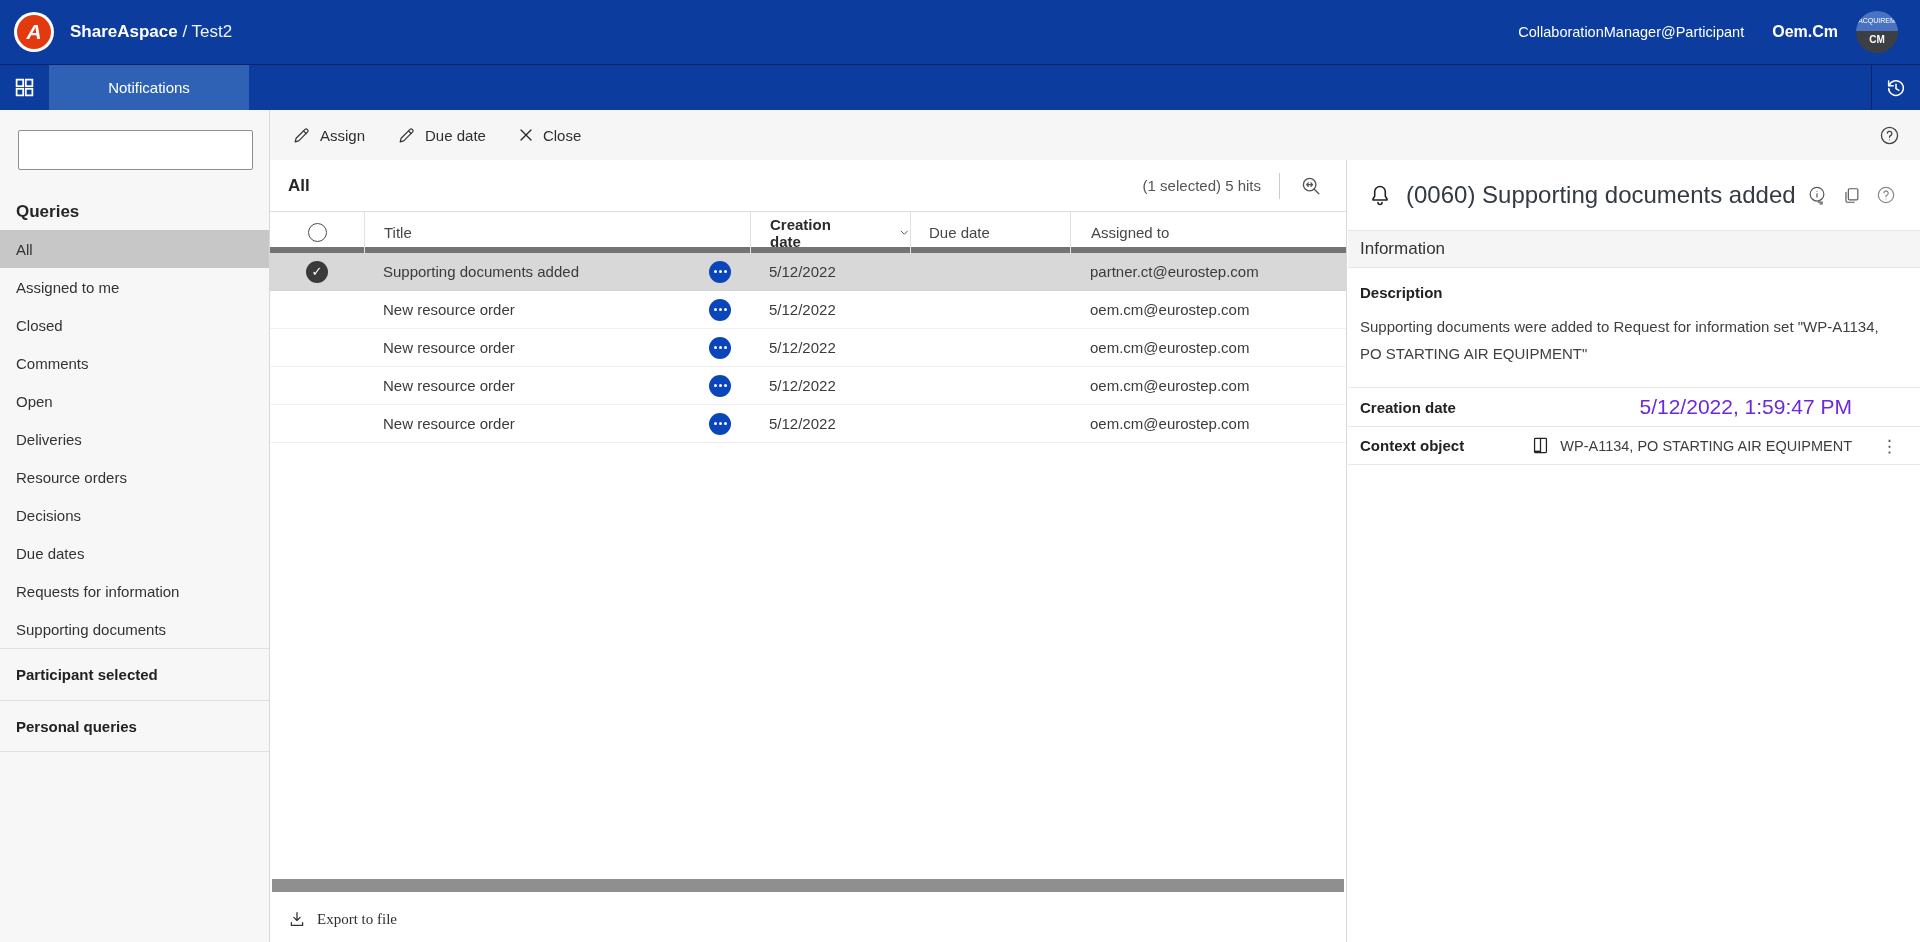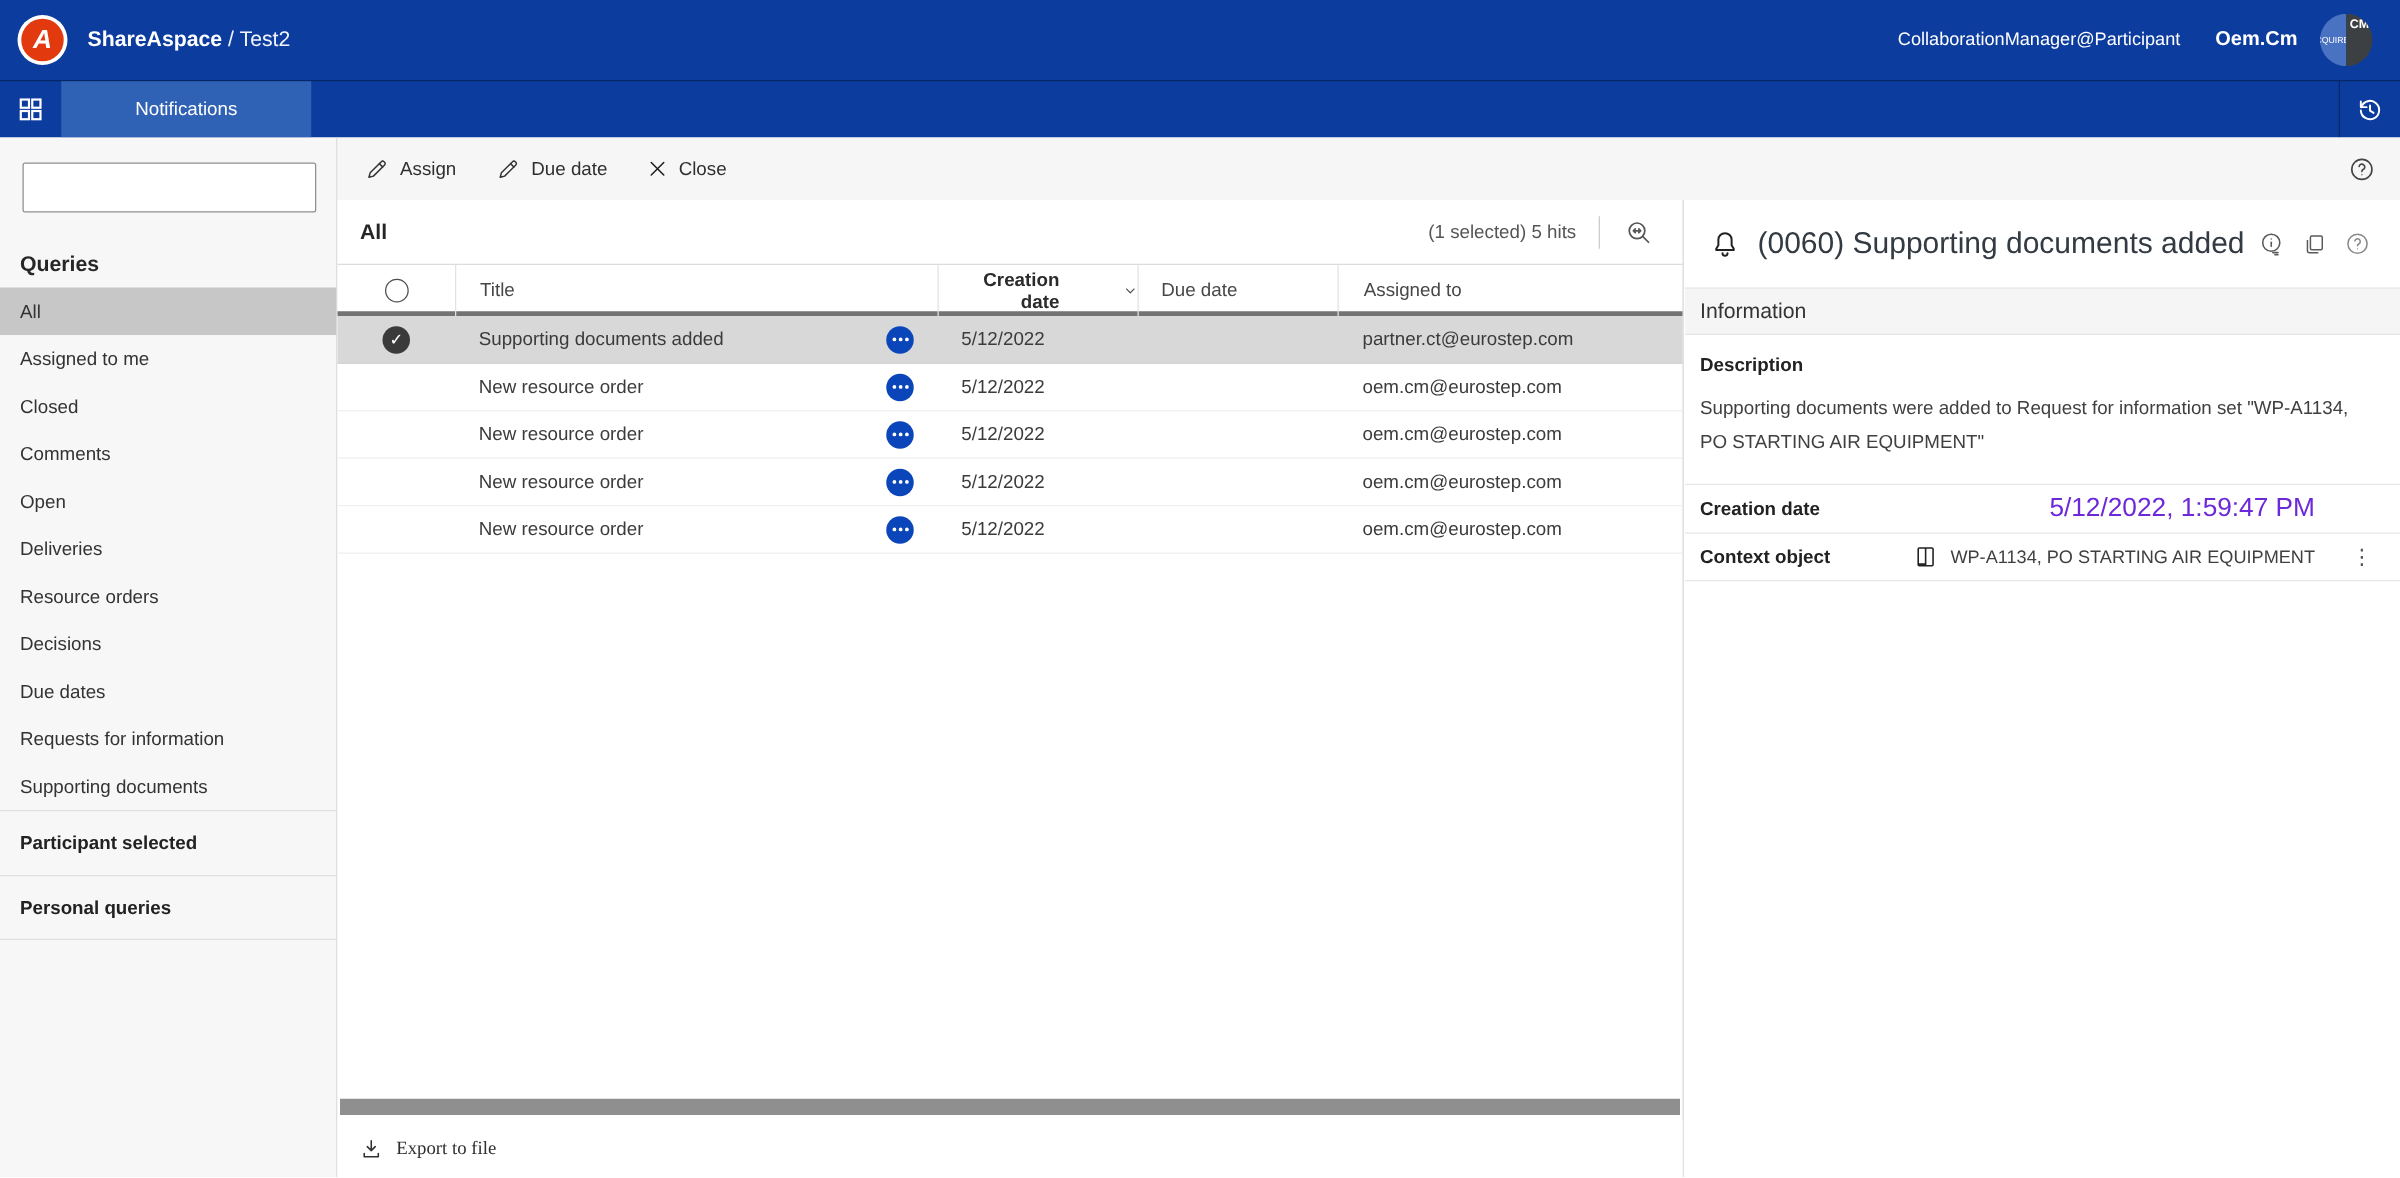--- a/index.html
+++ b/index.html
@@ -13,21 +13,21 @@
   .brand-wrap { display:flex; align-items:center; gap:16px; }
   .logo { width:40px; height:40px; border-radius:50%; background:#fff; display:flex; align-items:center; justify-content:center; cursor:pointer; }
   .logo .inner { width:34px; height:34px; border-radius:50%; background:#e23a0e; color:#fff; font-weight:700; font-size:21px;
                  display:flex; align-items:center; justify-content:center; font-style:italic; }
   .brand-text { color:#fff; font-size:17px; white-space:nowrap; }
   .brand-text .brand { font-weight:700; }
   .brand-text .sep, .brand-text .ws { font-weight:400; color:#f0f3fb; }
   .user-wrap { display:flex; align-items:center; }
   .user { color:#fff; font-size:14.5px; }
   .account { color:#ffffff; font-size:16px; font-weight:700; margin-left:28px; }
-  .avatar { width:42px; height:42px; border-radius:50%; overflow:hidden; margin-left:18px; cursor:pointer; display:flex; flex-direction:row; }
+  .avatar { width:42px; height:42px; border-radius:50%; overflow:hidden; margin-left:18px; cursor:pointer; display:flex; flex-direction:column; }
   .avatar-top { flex:1; background:#4a72c2; color:#fff; font-size:7px; display:flex; align-items:center; justify-content:center; overflow:hidden; white-space:nowrap; }
   .avatar-bottom { flex:1; background:#3c4043; color:#fff; font-size:10px; font-weight:700; display:flex; align-items:flex-start; justify-content:center; padding-top:3px; }
 
   
   .navbar { position:absolute; top:64px; left:0; right:0; height:46px; background:#0c3c9e; border-top:1px solid rgba(0,0,0,0.35); display:flex; }
   .grid-btn { width:49px; height:100%; background:transparent; border:none; display:flex; align-items:center; justify-content:center; cursor:pointer; }
   .tab { width:200px; height:100%; background:#2f62b5; color:#fff; font-size:15px; display:flex; align-items:center; justify-content:center; cursor:pointer; }
   .nav-right { margin-left:auto; width:49px; border-left:1px solid rgba(0,0,0,0.35); display:flex; align-items:center; justify-content:center; }
   .history-btn { background:none; border:none; cursor:pointer; display:flex; }
 
@@ -48,21 +48,21 @@
   
   .list-pane { position:absolute; top:160px; left:270px; width:1077px; bottom:0; background:#fff; border-right:1px solid #d8d8d8; }
   .list-header { height:52px; display:flex; align-items:center; padding:0 22px 0 18px; border-bottom:1px solid #dcdcdc; }
   .list-title { font-size:17px; font-weight:700; color:#262626; }
   .list-header-right { margin-left:auto; display:flex; align-items:center; }
   .status { font-size:15px; color:#555; }
   .vdiv { width:1px; height:26px; background:#ccc; margin:0 18px; }
   .zoom-btn { background:none; border:none; cursor:pointer; display:flex; padding:2px; }
 
   .thead, .row { display:grid; grid-template-columns:94px 326px 60px 160px 160px 1fr; align-items:center; }
-  .thead { height:41px; font-size:15px; color:#474747; border-bottom:4px solid #737373;text-align:right; }
+  .thead { height:41px; font-size:15px; color:#474747; border-bottom:6px solid #737373; }
   .thead .hcell { height:24px; display:flex; align-items:center; }
   .thead .c-title, .thead .c-creation, .thead .c-due, .thead .c-assigned { border-left:1px solid #e2e2e2; height:41px; }
   .c-title { padding-left:19px; }
   .c-creation { padding-left:19px; }
   .c-due { padding-left:18px; }
   .c-assigned { padding-left:20px; }
   .thead .c-creation { font-weight:700; color:#2b2b2b; gap:26px; }
   .c-check { display:flex; align-items:center; justify-content:center; }
   .radio { width:19px; height:19px; border:1.5px solid #4c4c4c; border-radius:50%; display:inline-block; cursor:pointer; }
 

